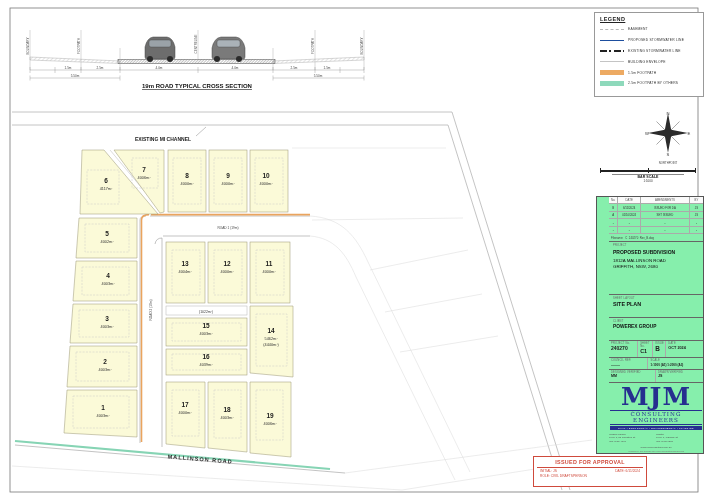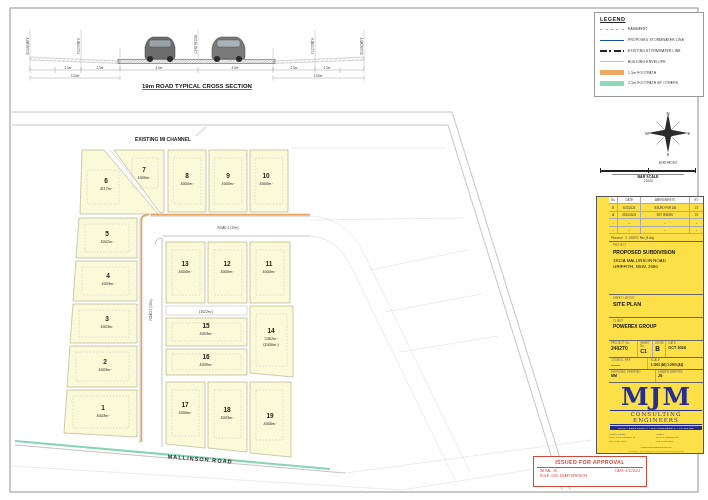--- a/index.html
+++ b/index.html
@@ -24,21 +24,21 @@
   .compass{left:640px;top:110px;width:56px;text-align:center;}
   .compass .cap{font-size:2.8px;color:#444;margin-top:1px;}
   .barscale{left:598px;top:168px;width:100px;text-align:center;}
   .bs-bar{position:relative;height:5px;margin:0 2px;}
   .bs-line{position:absolute;left:0;right:0;top:2px;height:1.6px;background:#222;}
   .bs-tick{position:absolute;top:0;width:1px;height:5px;background:#222;}
   .bs-cap{font-size:3.6px;font-weight:bold;color:#222;border-top:.5px solid #888;margin:1px 14px 0;}
   .bs-ratio{font-size:3px;color:#333;}
 
   
-  .tblock{left:596px;top:196px;width:108px;height:258px;border:1px solid #555;background:#fde047;
+  .tblock{left:596px;top:196px;width:108px;height:258px;border:1px solid #555;background:#86efac;
           display:flex;flex-direction:column;font-size:3px;padding-left:12px;}
   .tb-sec{border-bottom:.6px solid #666;}
   .rev{height:46px;display:flex;flex-direction:column;}
   .rev-row{display:grid;grid-template-columns:10% 24% 52% 14%;flex:1;}
   .rev-row>div{border-right:.4px solid #aaa;border-bottom:.4px solid #aaa;font-size:2.8px;
                display:flex;align-items:center;justify-content:center;color:#333;overflow:hidden;white-space:nowrap;}
   .rev-row>div:last-child{border-right:none;}
   .rev-head>div{color:#555;background:#fafafa;}
   .rev-file{height:7px;display:flex;align-items:center;padding:0 2px;font-size:2.8px;color:#444;gap:2px;white-space:nowrap;}
   .sec-pad{padding:2px 4px;}

